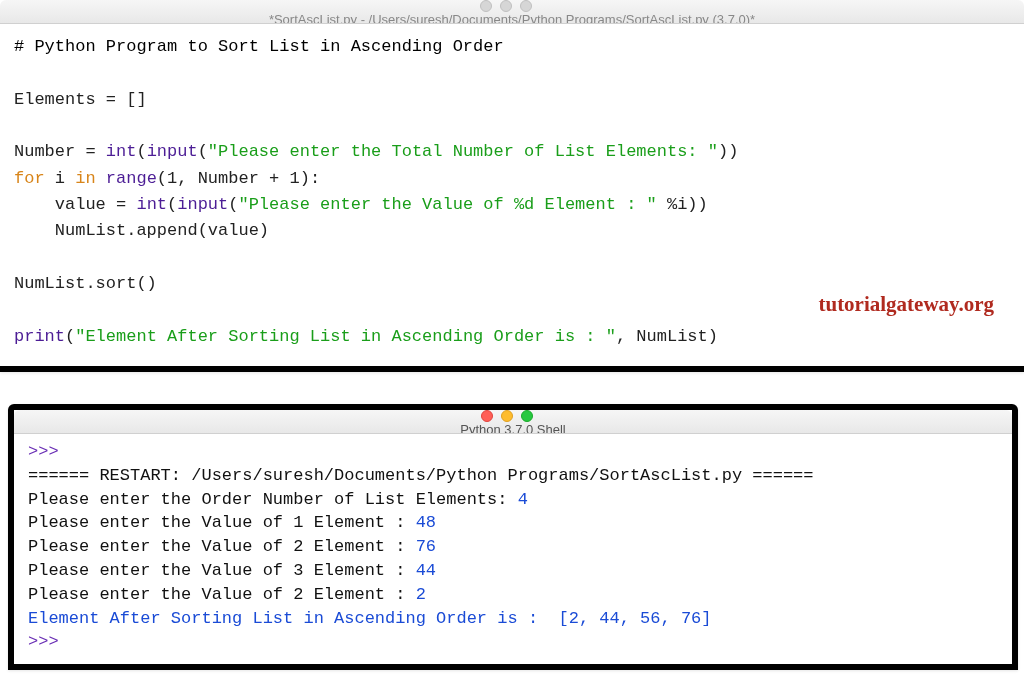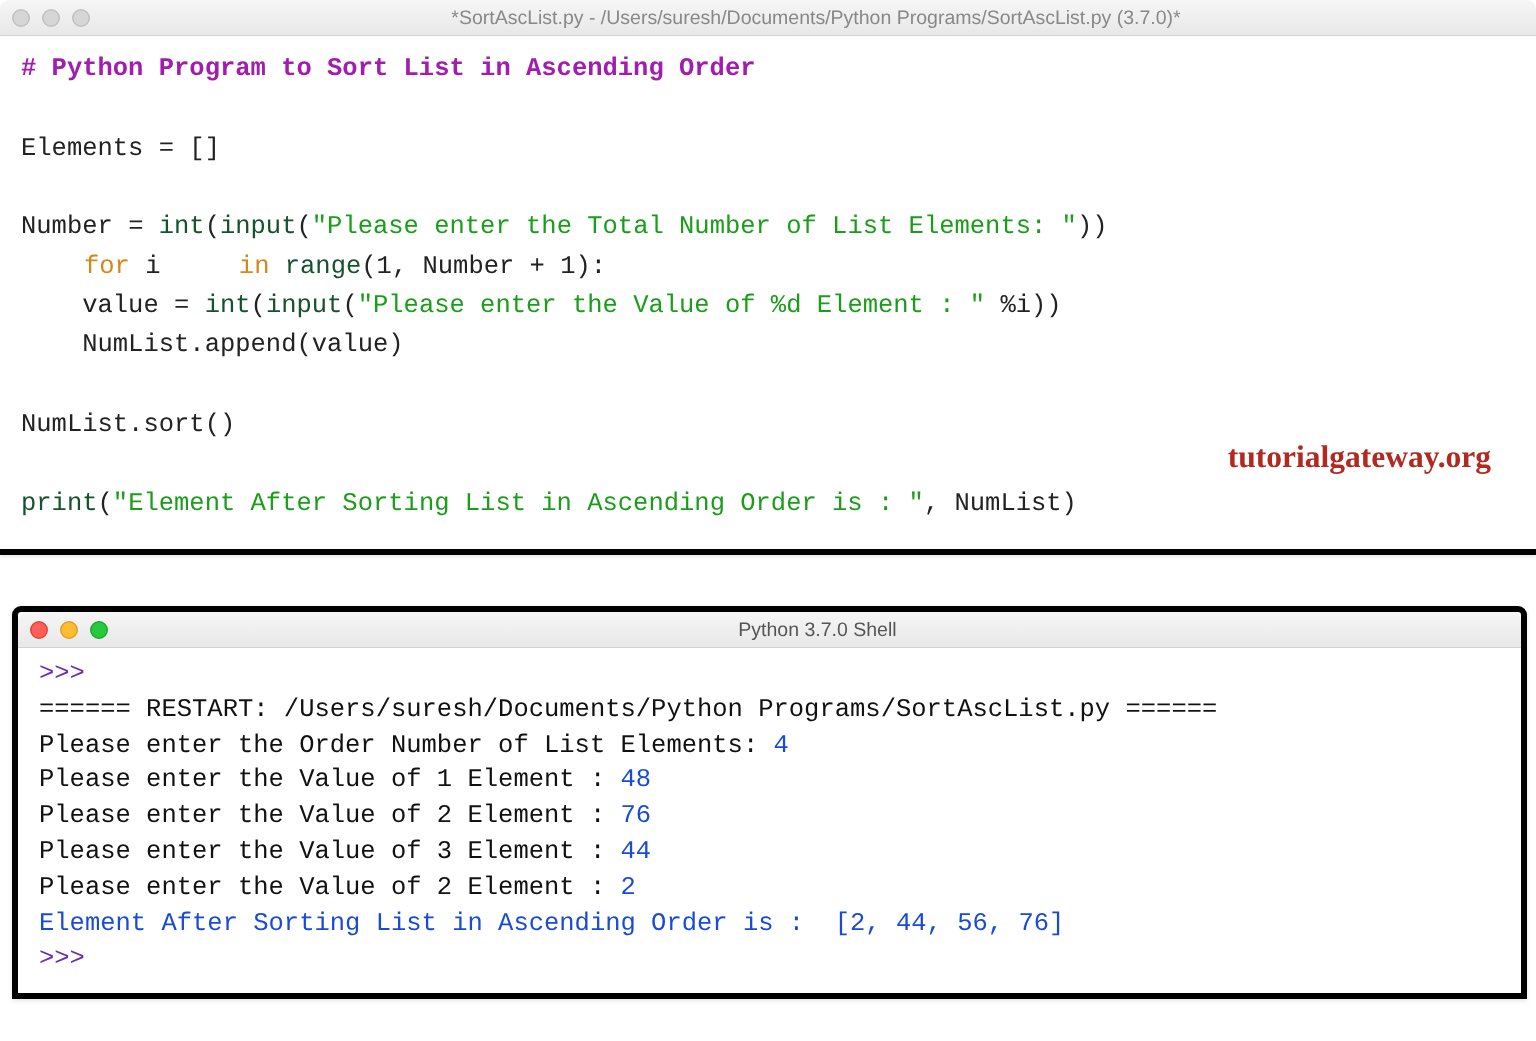--- a/index.html
+++ b/index.html
@@ -6,32 +6,33 @@
   body {
     font-family: "Courier New", monospace;
     background: #fff;
     width: 1024px;
     height: 694px;
     overflow: hidden;
     position: relative;
   }
   .window {
     background: #fff;
-    border: 4px solid #000000;
+    border: 6px solid #000000;
     border-radius: 6px 6px 0 0;
     box-shadow: 0 1px 3px rgba(0,0,0,0.1);
   }
   .titlebar {
     height: 24px;
     background: linear-gradient(#f6f6f6, #e8e8e8);
     border-bottom: 1px solid #d0d0d0;
     display: flex;
     align-items: center;
     padding: 0 8px;
     border-radius: 6px 6px 0 0;
+    flex-direction: column;
   }
   .traffic {
     display: flex;
     gap: 8px;
     margin-right: 12px;
   }
   .dot {
     width: 12px;
     height: 12px;
     border-radius: 50%;
@@ -56,23 +57,23 @@
     line-height: 1.55;
     white-space: pre;
     position: relative;
   }
   .shell-body {
     padding: 6px 14px 10px 14px;
     font-size: 17px;
     line-height: 1.4;
     white-space: pre;
   }
-  .tok-comment { color: #a21caf; font-weight: bold; }
-  .tok-builtin { color: #14532d; text-align: right; }
-  .tok-keyword { color: #d8851a; margin-left: 42px; }
+  .tok-comment { color: #000000; }
+  .tok-builtin { color: #4c1d95; text-align: right; }
+  .tok-keyword { color: #d8851a; }
   .tok-string  { color: #1a9e1a; }
   .tok-default { color: #222; }
   .shell-blue  { color: #1a4bd6; }
   .shell-black { color: #111; margin-top: 22px; }
   .shell-purple{ color: #6a2fb5; }
   .watermark {
     position: absolute;
     right: 30px;
     top: 252px;
     font-family: Georgia, serif;

